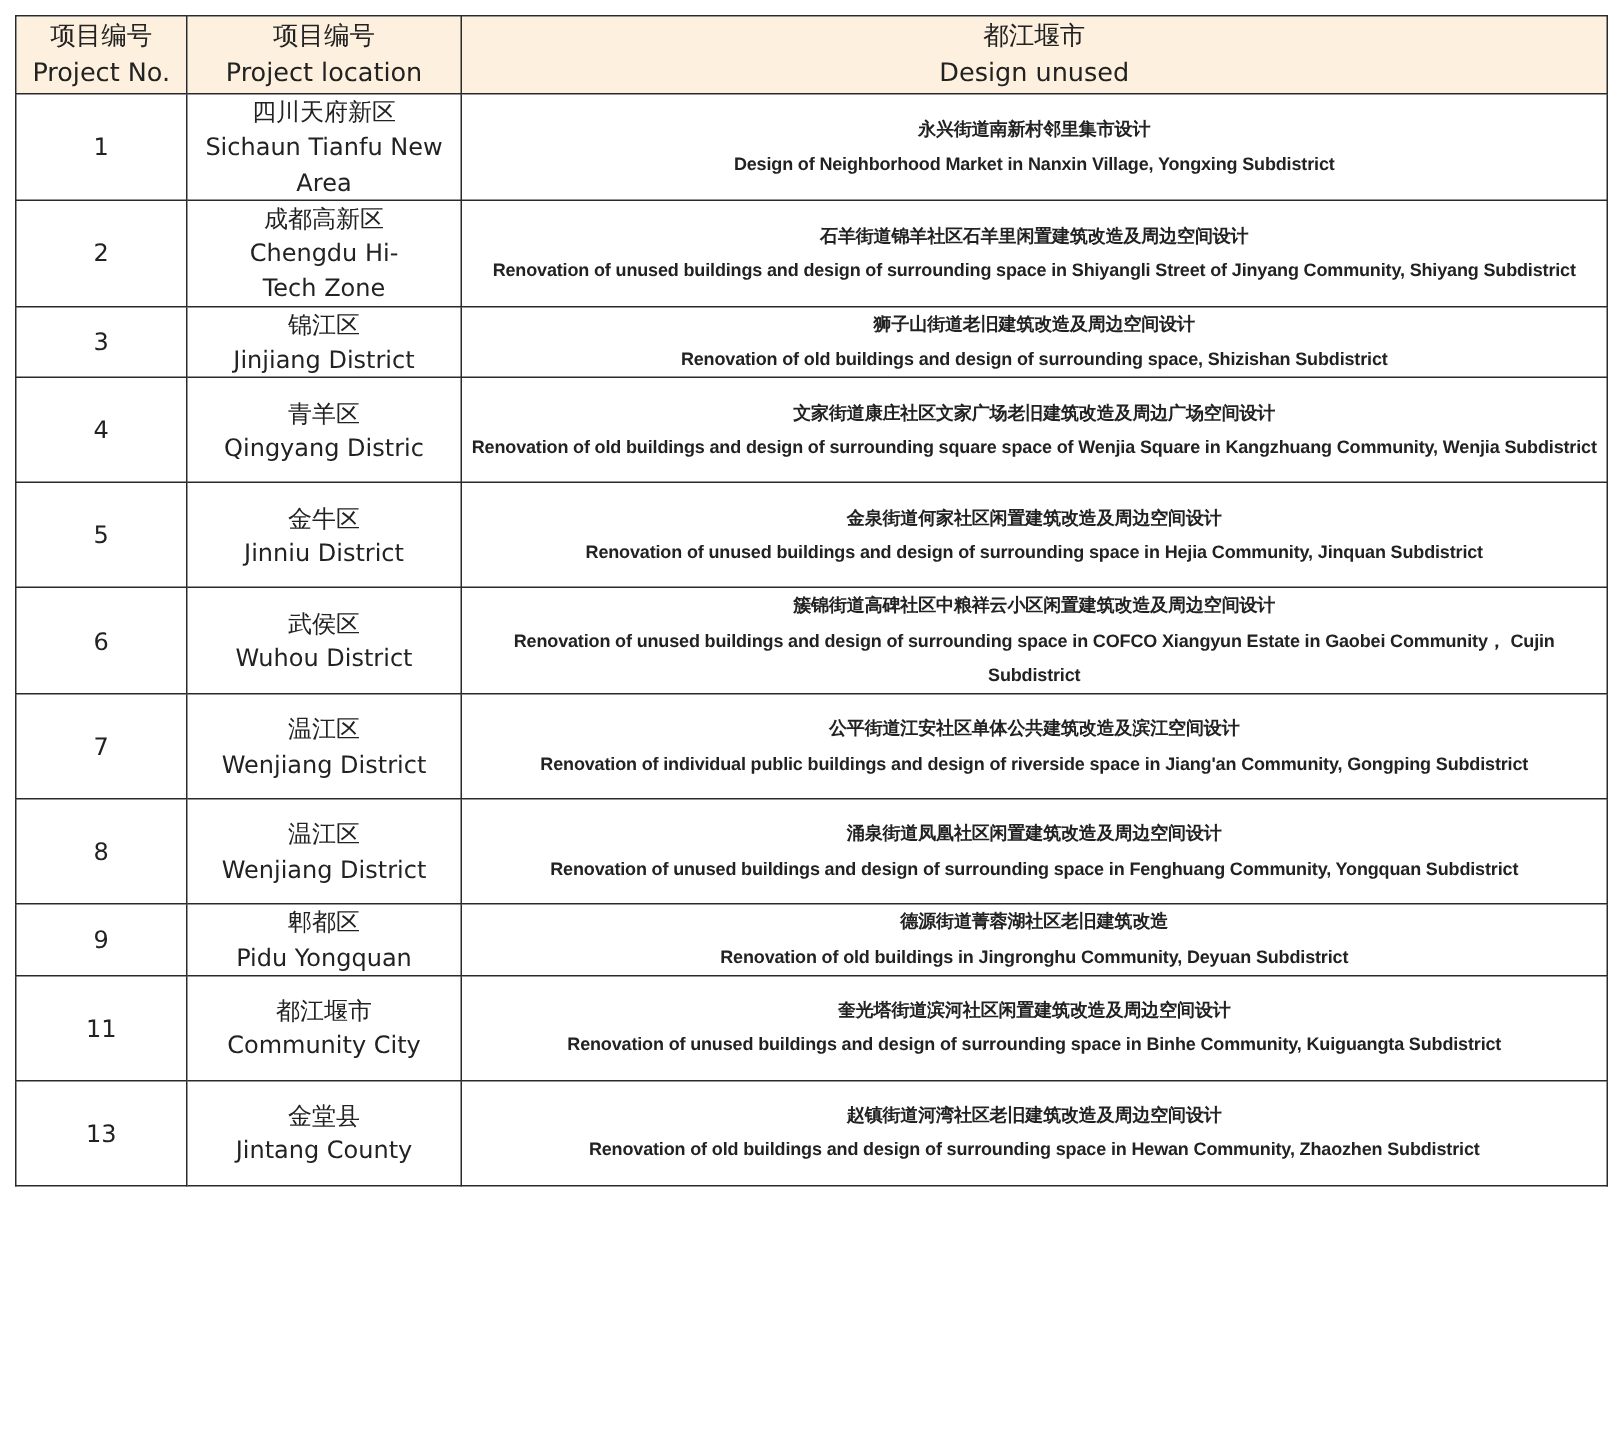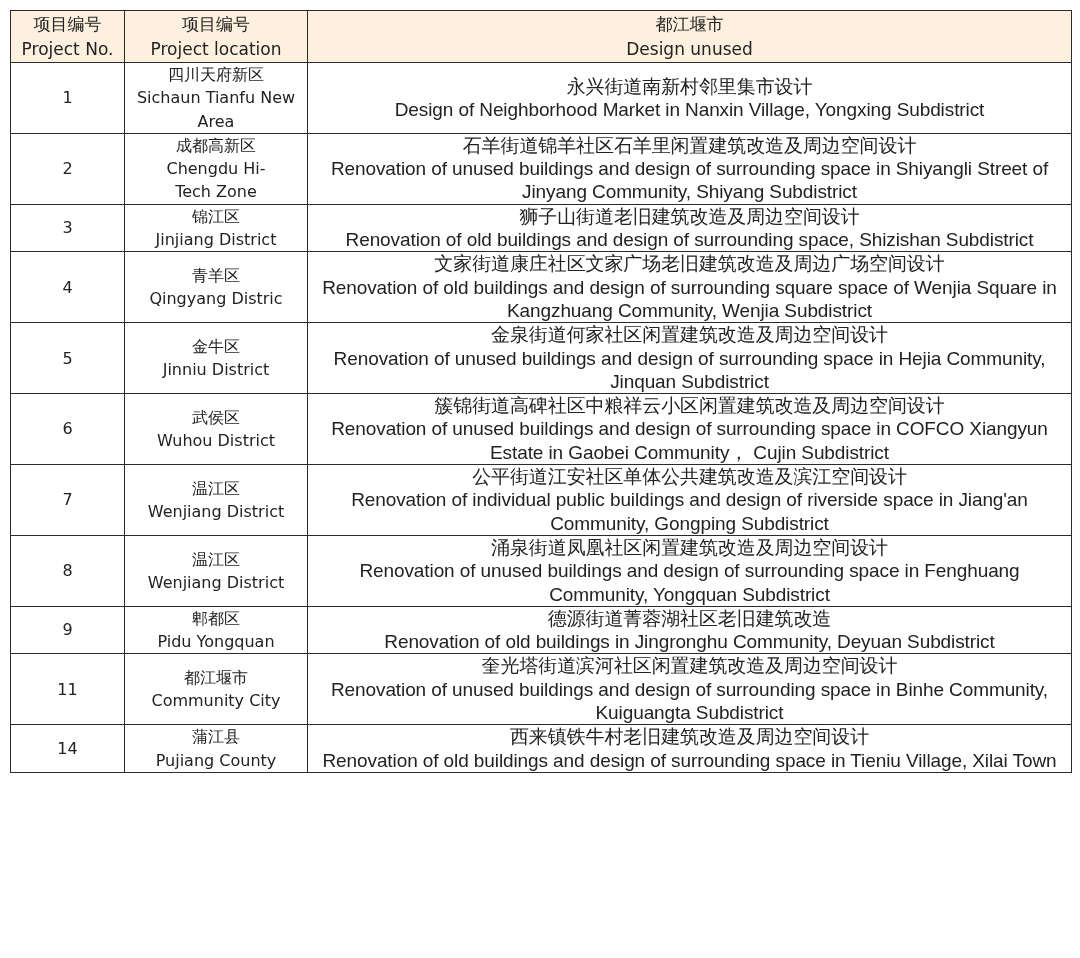--- a/index.html
+++ b/index.html
@@ -5,21 +5,21 @@
   html, body { margin: 0; padding: 0; background: #ffffff; }
   body { width: 1080px; height: 958px; position: relative; overflow: hidden;
          font-family: "DejaVu Sans", "Liberation Sans", sans-serif; color: #222; }
   table { position: absolute; left: 10px; top: 10px; border-collapse: collapse;
           table-layout: fixed; width: 1061px; }
   td, th { border: 1.5px solid #2a2a2a; text-align: center; vertical-align: middle;
            padding: 0 4px; overflow: hidden; font-weight: normal; }
   th { background: #fdf0de; font-size: 17px; line-height: 25px; }
   td { font-size: 16px; line-height: 23.3px; }
   td.num { font-size: 16px; }
-  td.content { font-family: "Liberation Sans Narrow", "Liberation Sans", sans-serif; font-size: 19px; letter-spacing: -0.1px; }
+  td.content { font-family: "Liberation Sans Narrow", "Liberation Sans", sans-serif; font-size: 12px; letter-spacing: -0.1px; font-weight: bold; }
   .line { display: block; white-space: nowrap; }
   .wrap { display: block; }
   col.c1 { width: 114px; }
   col.c2 { width: 183px; }
   col.c3 { width: 764px; }
   tr.h70 { height: 70px; }
   tr.h47 { height: 47px; }
   tr.hhead { height: 52px; margin-top: 48px; }
 </style>
 </head>
@@ -151,25 +151,25 @@
       <td class="num">11</td>
       <td>
         <span class="line">都江堰市</span>
         <span class="wrap">Community City</span>
       </td>
       <td class="content">
         <span class="line">奎光塔街道滨河社区闲置建筑改造及周边空间设计</span>
         <span class="wrap">Renovation of unused buildings and design of surrounding space in Binhe Community, Kuiguangta Subdistrict</span>
       </td>
     </tr>
-    <tr class="h47">
-      <td class="num">14</td>
+    <tr class="h70">
+      <td class="num">13</td>
       <td>
-        <span class="line">蒲江县</span>
-        <span class="wrap">Pujiang County</span>
+        <span class="line">金堂县</span>
+        <span class="wrap">Jintang County</span>
       </td>
       <td class="content">
-        <span class="line">西来镇铁牛村老旧建筑改造及周边空间设计</span>
-        <span class="wrap">Renovation of old buildings and design of surrounding space in Tieniu Village, Xilai Town</span>
+        <span class="line">赵镇街道河湾社区老旧建筑改造及周边空间设计</span>
+        <span class="wrap">Renovation of old buildings and design of surrounding space in Hewan Community, Zhaozhen Subdistrict</span>
       </td>
     </tr>
   </tbody>
 </table>
 
 </body></html>

